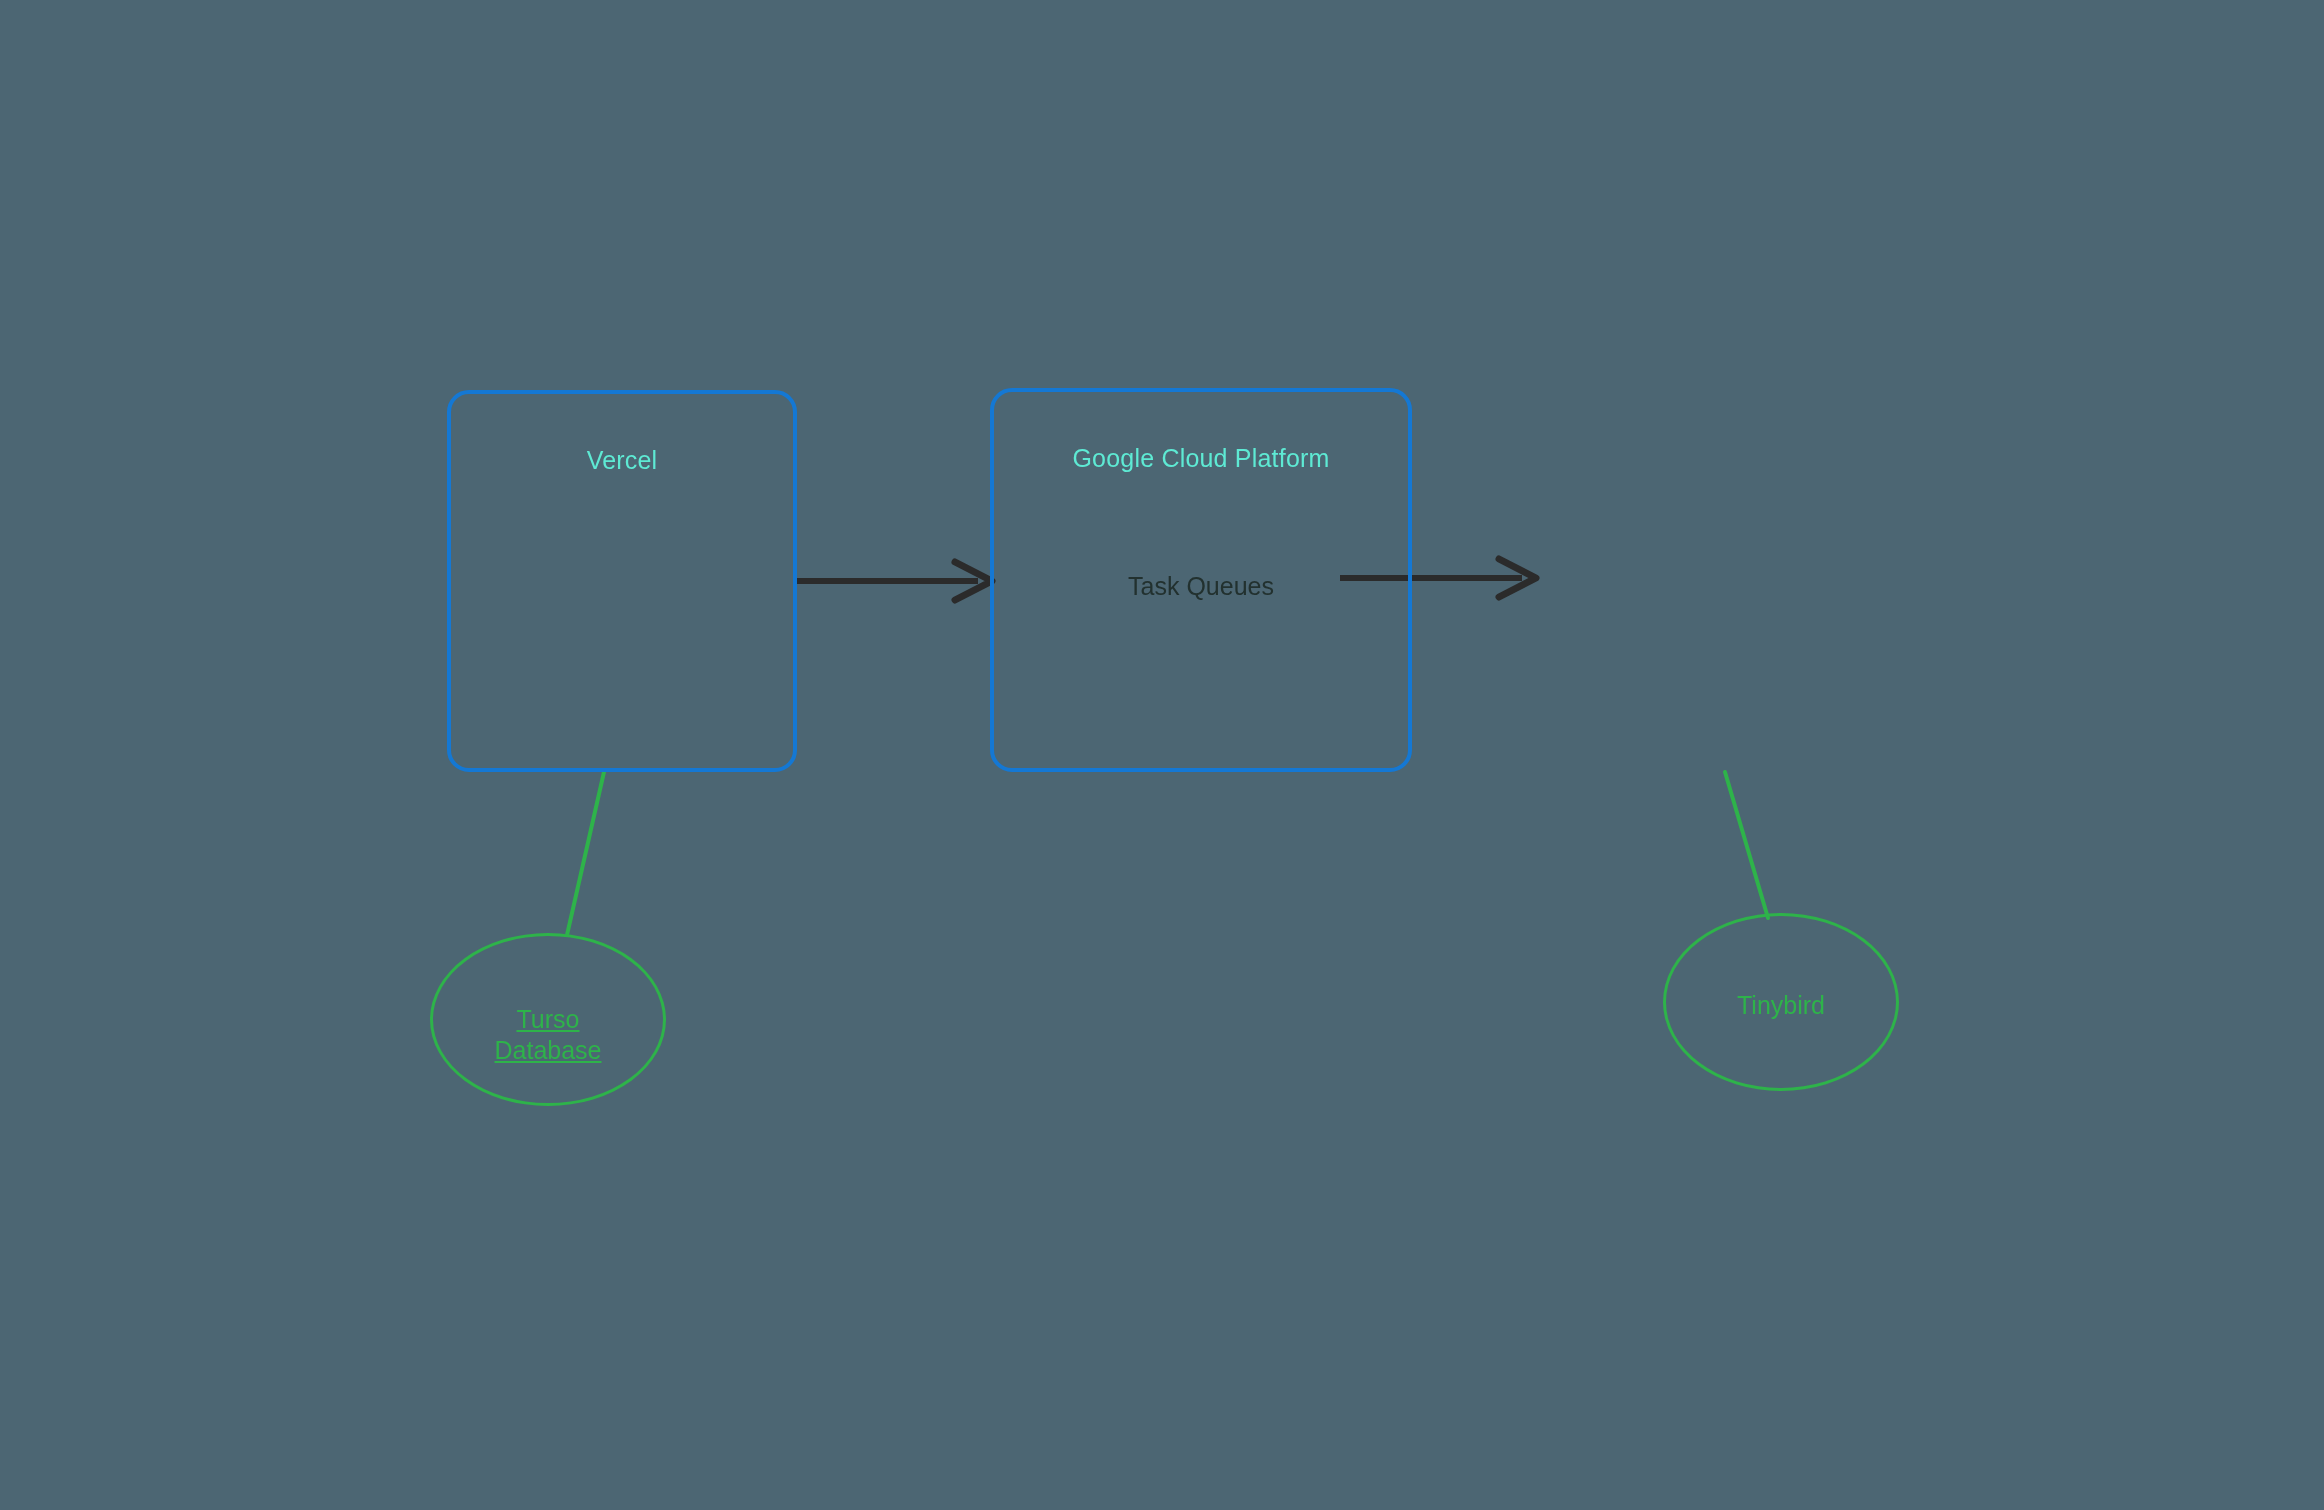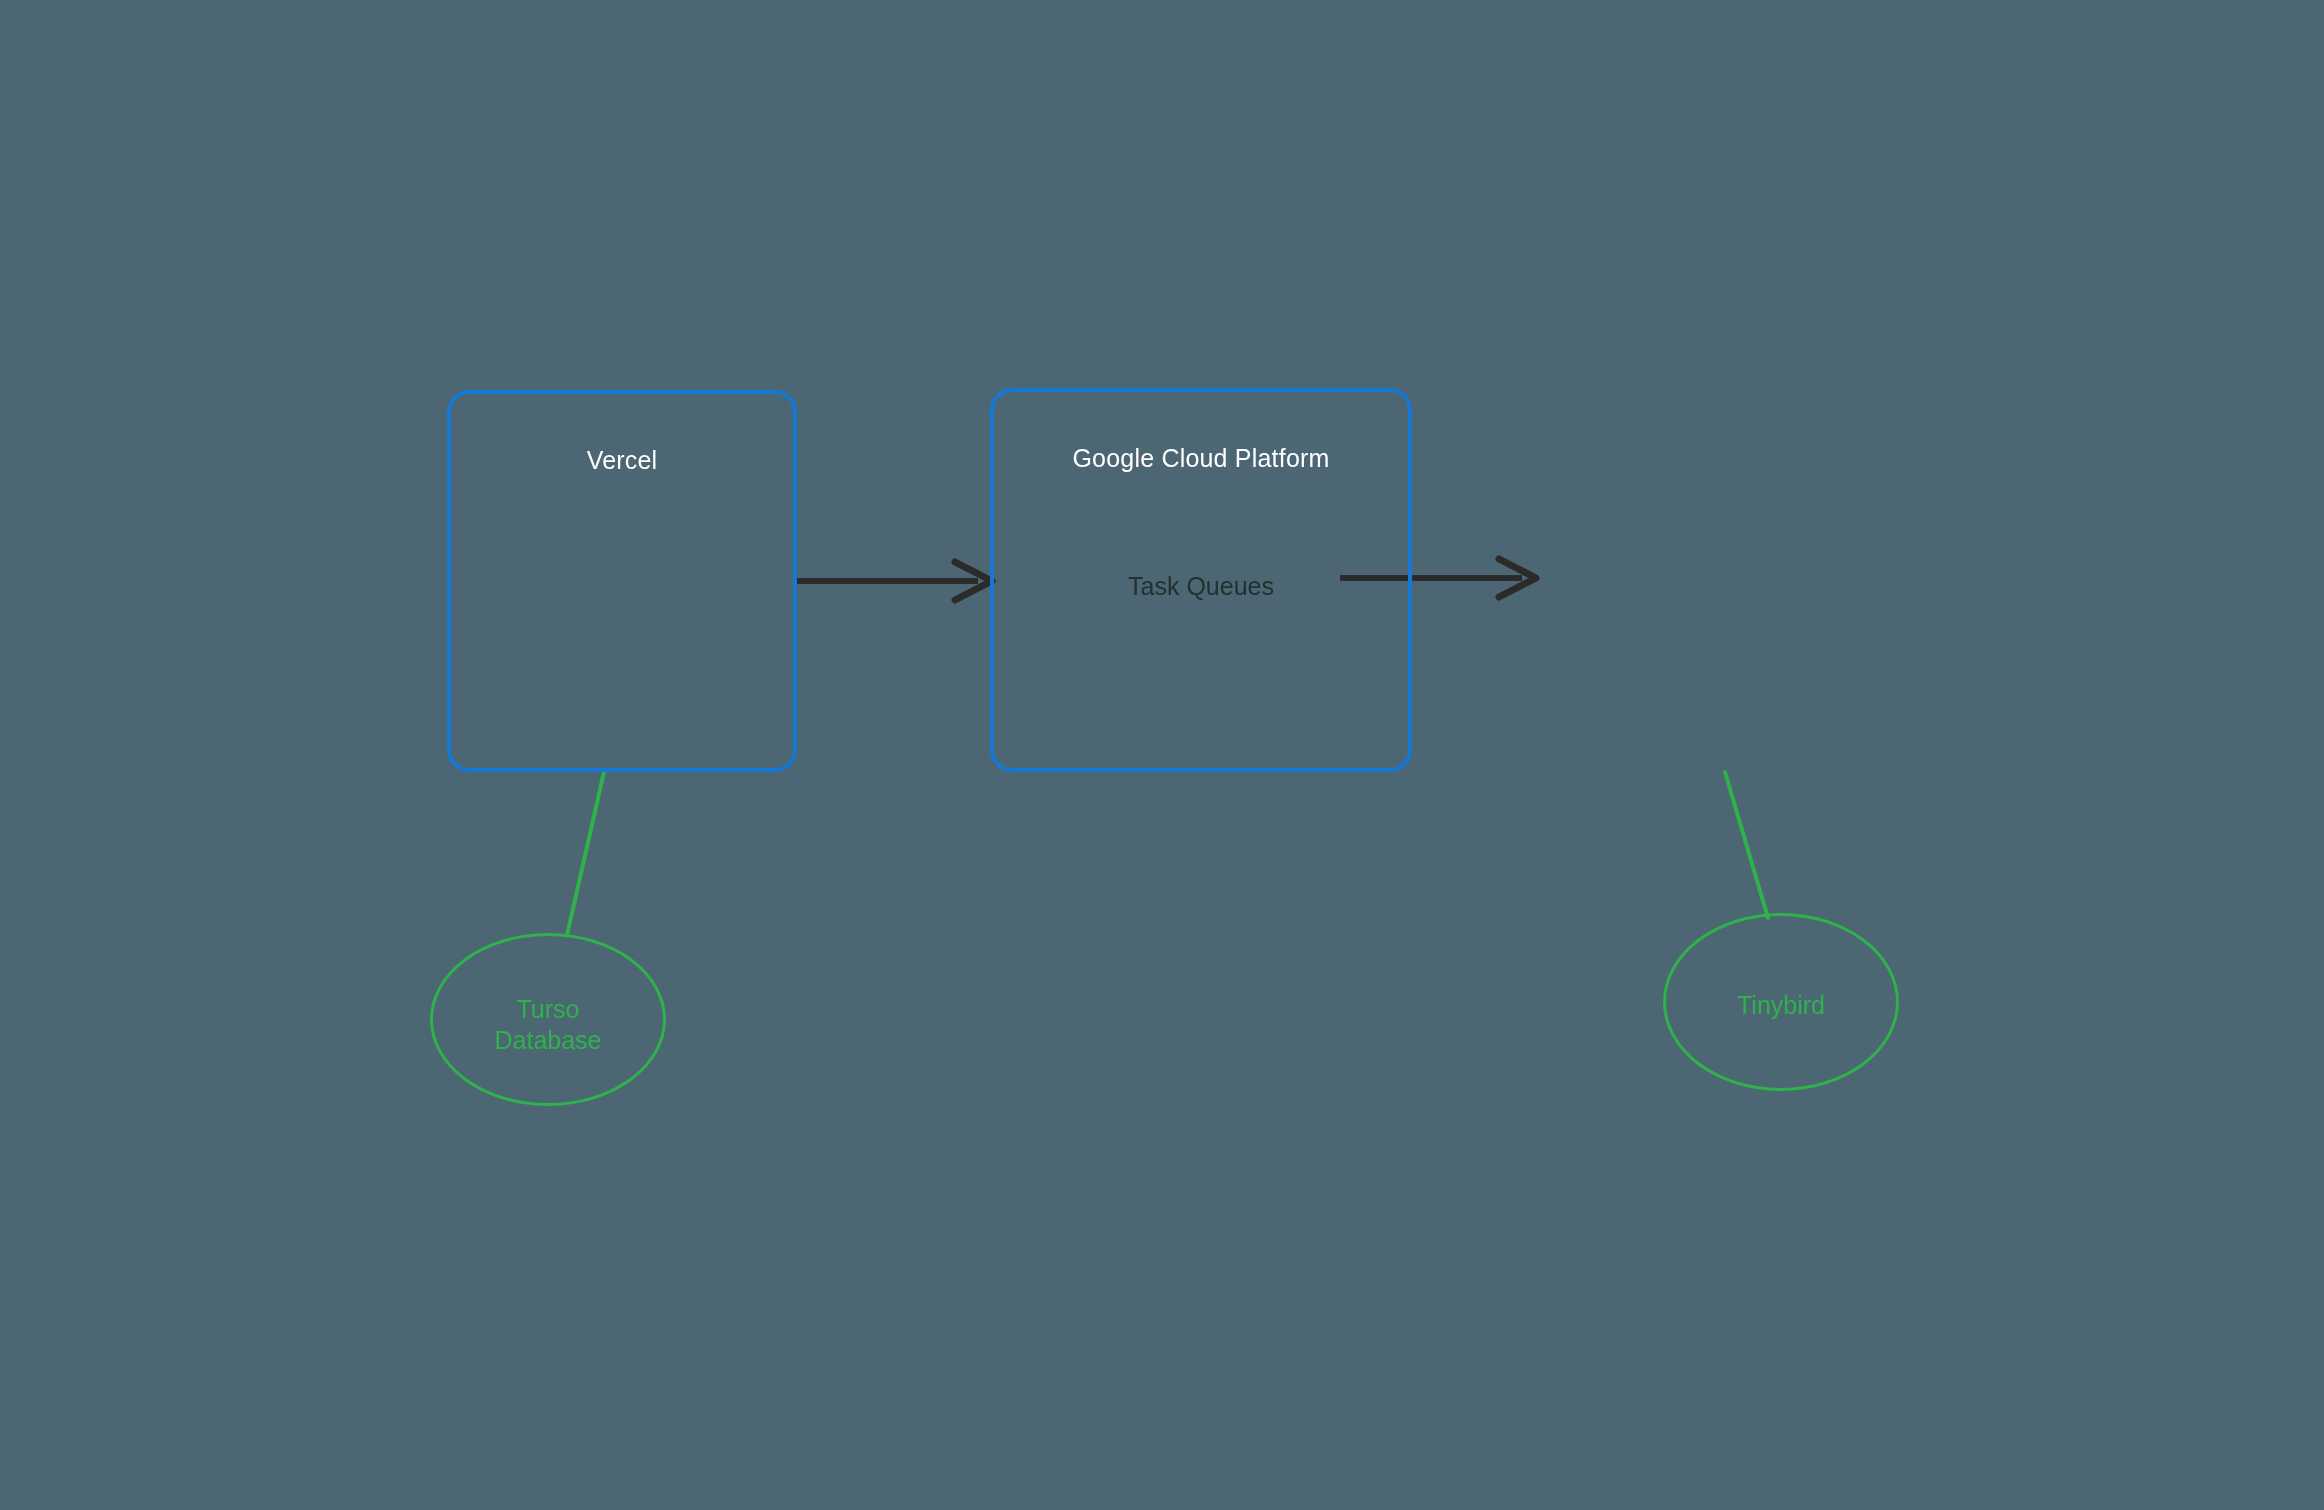--- a/index.html
+++ b/index.html
@@ -34,21 +34,21 @@
     border: 4px solid #1478d4;
     border-radius: 22px;
     box-sizing: border-box;
     background: transparent;
   }
   .node-title {
     position: absolute;
     left: 0;
     right: 0;
     text-align: center;
-    color: #ffffff;
+    color: #5eead4;
     font-size: 25px;
     font-weight: 400;
     letter-spacing: 0.2px;
   }
   .node-body {
     position: absolute;
     color: #22312f;
     font-size: 25px;
     line-height: 1.06;
     white-space: pre-line;
@@ -109,21 +109,21 @@
     <div class="node-title" style="top:52px;">Vercel</div>
   </div>
 
   <div class="node-box" style="left:990px; top:388px; width:422px; height:384px;">
     <div class="node-title" style="top:52px;">Google Cloud Platform</div>
     <div class="node-body center-align" style="top:181px;">Task Queues</div>
   </div>
 
 
   <div class="ellipse-node" style="left:430px; top:933px; width:236px; height:173px;">
-    <div class="ellipse-label" style="top:58px;">Turso
+    <div class="ellipse-label" style="top:68px;text-decoration:underline;">Turso
 Database</div>
   </div>
 
   <div class="ellipse-node" style="left:1663px; top:913px; width:236px; height:178px;">
     <div class="ellipse-label" style="top:74px;">Tinybird</div>
   </div>
 
 </div>
 
 </body></html>

